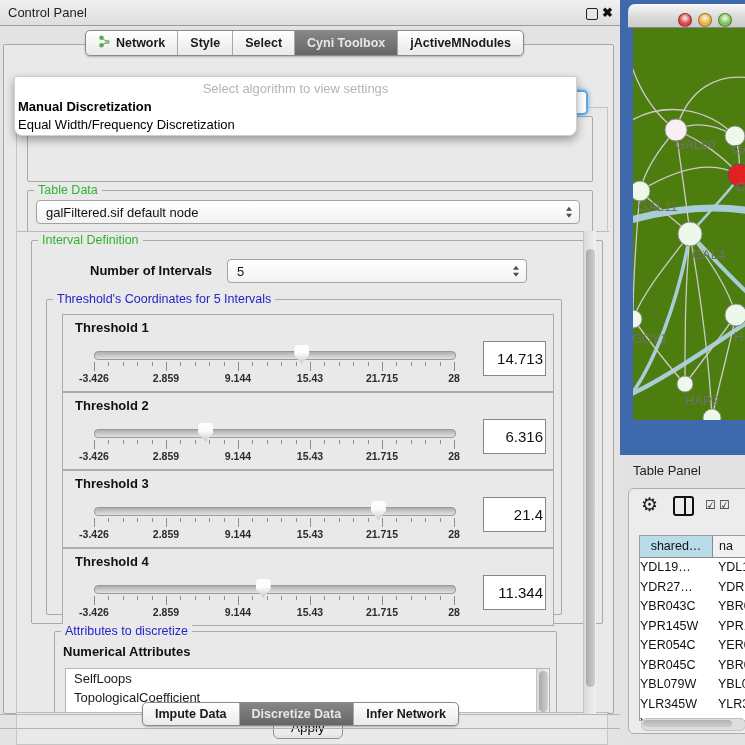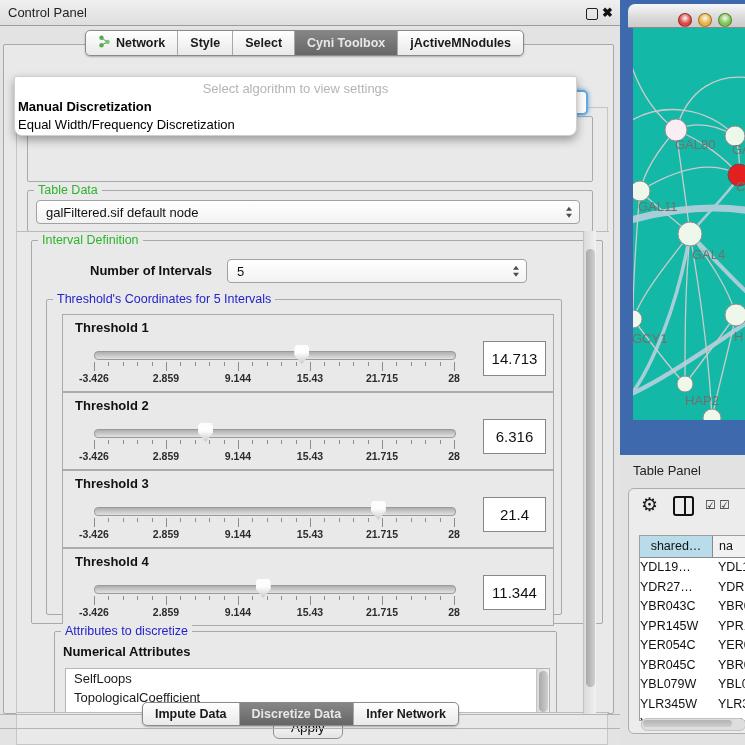--- a/index.html
+++ b/index.html
@@ -62,35 +62,35 @@
     background:linear-gradient(#aeaeae,#e2e2e2);border:1px solid #9a9a9a;}
   .thumb{position:absolute;top:30px;width:15px;height:19px;
     background:linear-gradient(#fdfdfd 40%,#c9c9c9);
     clip-path:polygon(12% 0,88% 0,100% 14%,100% 52%,50% 100%,0 52%,0 14%);
     filter:drop-shadow(0 0 0.6px #777);}
   .ticks{position:absolute;left:31px;top:47px;width:360px;height:9px;}
   .tick{position:absolute;top:0;width:1px;background:#8d8d8d;}
   .tlabels{position:absolute;left:31px;top:57px;width:360px;height:14px;}
   .tlabel{position:absolute;transform:translateX(-50%);font-size:10.5px;font-weight:bold;color:#2c2c2c;}
   .tval{position:absolute;left:420px;top:26px;width:57px;height:31px;border:1px solid #878787;
-    background:#fff;font-size:15px;text-align:center;font-family:"Liberation Sans",sans-serif;color:#111;}
+    background:#fff;font-size:15px;text-align:right;font-family:"Liberation Sans",sans-serif;color:#111;}
 
   #attrlist{position:absolute;left:10px;top:36px;width:483px;height:46px;background:#fff;
     border:1px solid #b5b5b5;overflow:hidden;}
   .attr-item{height:19px;line-height:19px;padding-left:8px;font-size:13px;color:#1a1a1a;}
 
   .aquabtn{background:linear-gradient(#ffffff,#e4e4e4);border:1px solid #8f8f8f;border-radius:6px;
     font-size:13.5px;color:#111;padding:3px 17px;font-family:"Liberation Sans",sans-serif;}
 
   
   #netframe{left:620px;top:0;width:125px;height:455px;}
   #nettitle{left:8px;top:4px;width:117px;height:24px;border-radius:7px 0 0 0;
     background:linear-gradient(#f7f7f7 0%,#d9d9d9 60%,#cccccc 100%);border-bottom:1px solid #888;}
   .light{position:absolute;top:9px;width:14px;height:14px;border-radius:50%;box-sizing:border-box;}
-  #netcanvas{left:13px;top:28px;width:112px;height:392px;background:#14b8a6;overflow:hidden;}
+  #netcanvas{left:13px;top:28px;width:112px;height:392px;background:#4d7c0f;overflow:hidden;}
 
   #tablepanel-region{left:620px;top:455px;width:125px;height:290px;background:#e2e2e2;}
   #tp-title{position:absolute;left:13px;top:8px;font-size:13px;color:#222;}
   #tp-content{position:absolute;left:8px;top:33px;width:125px;height:244px;background:#ececec;
     border:1px solid #adadad;border-radius:6px 0 0 6px;}
   .gear{position:absolute;font-size:19px;color:#1c1c1c;line-height:1;}
   .colico{position:absolute;width:17px;height:16px;border:2px solid #111;border-radius:3px;}
   .colico div{position:absolute;left:50%;top:0;width:2px;height:100%;background:#111;}
   .cb{position:absolute;font-size:12px;color:#222;line-height:1;}
   #tp-table{position:absolute;left:10px;top:46px;width:110px;height:184px;background:#fff;

